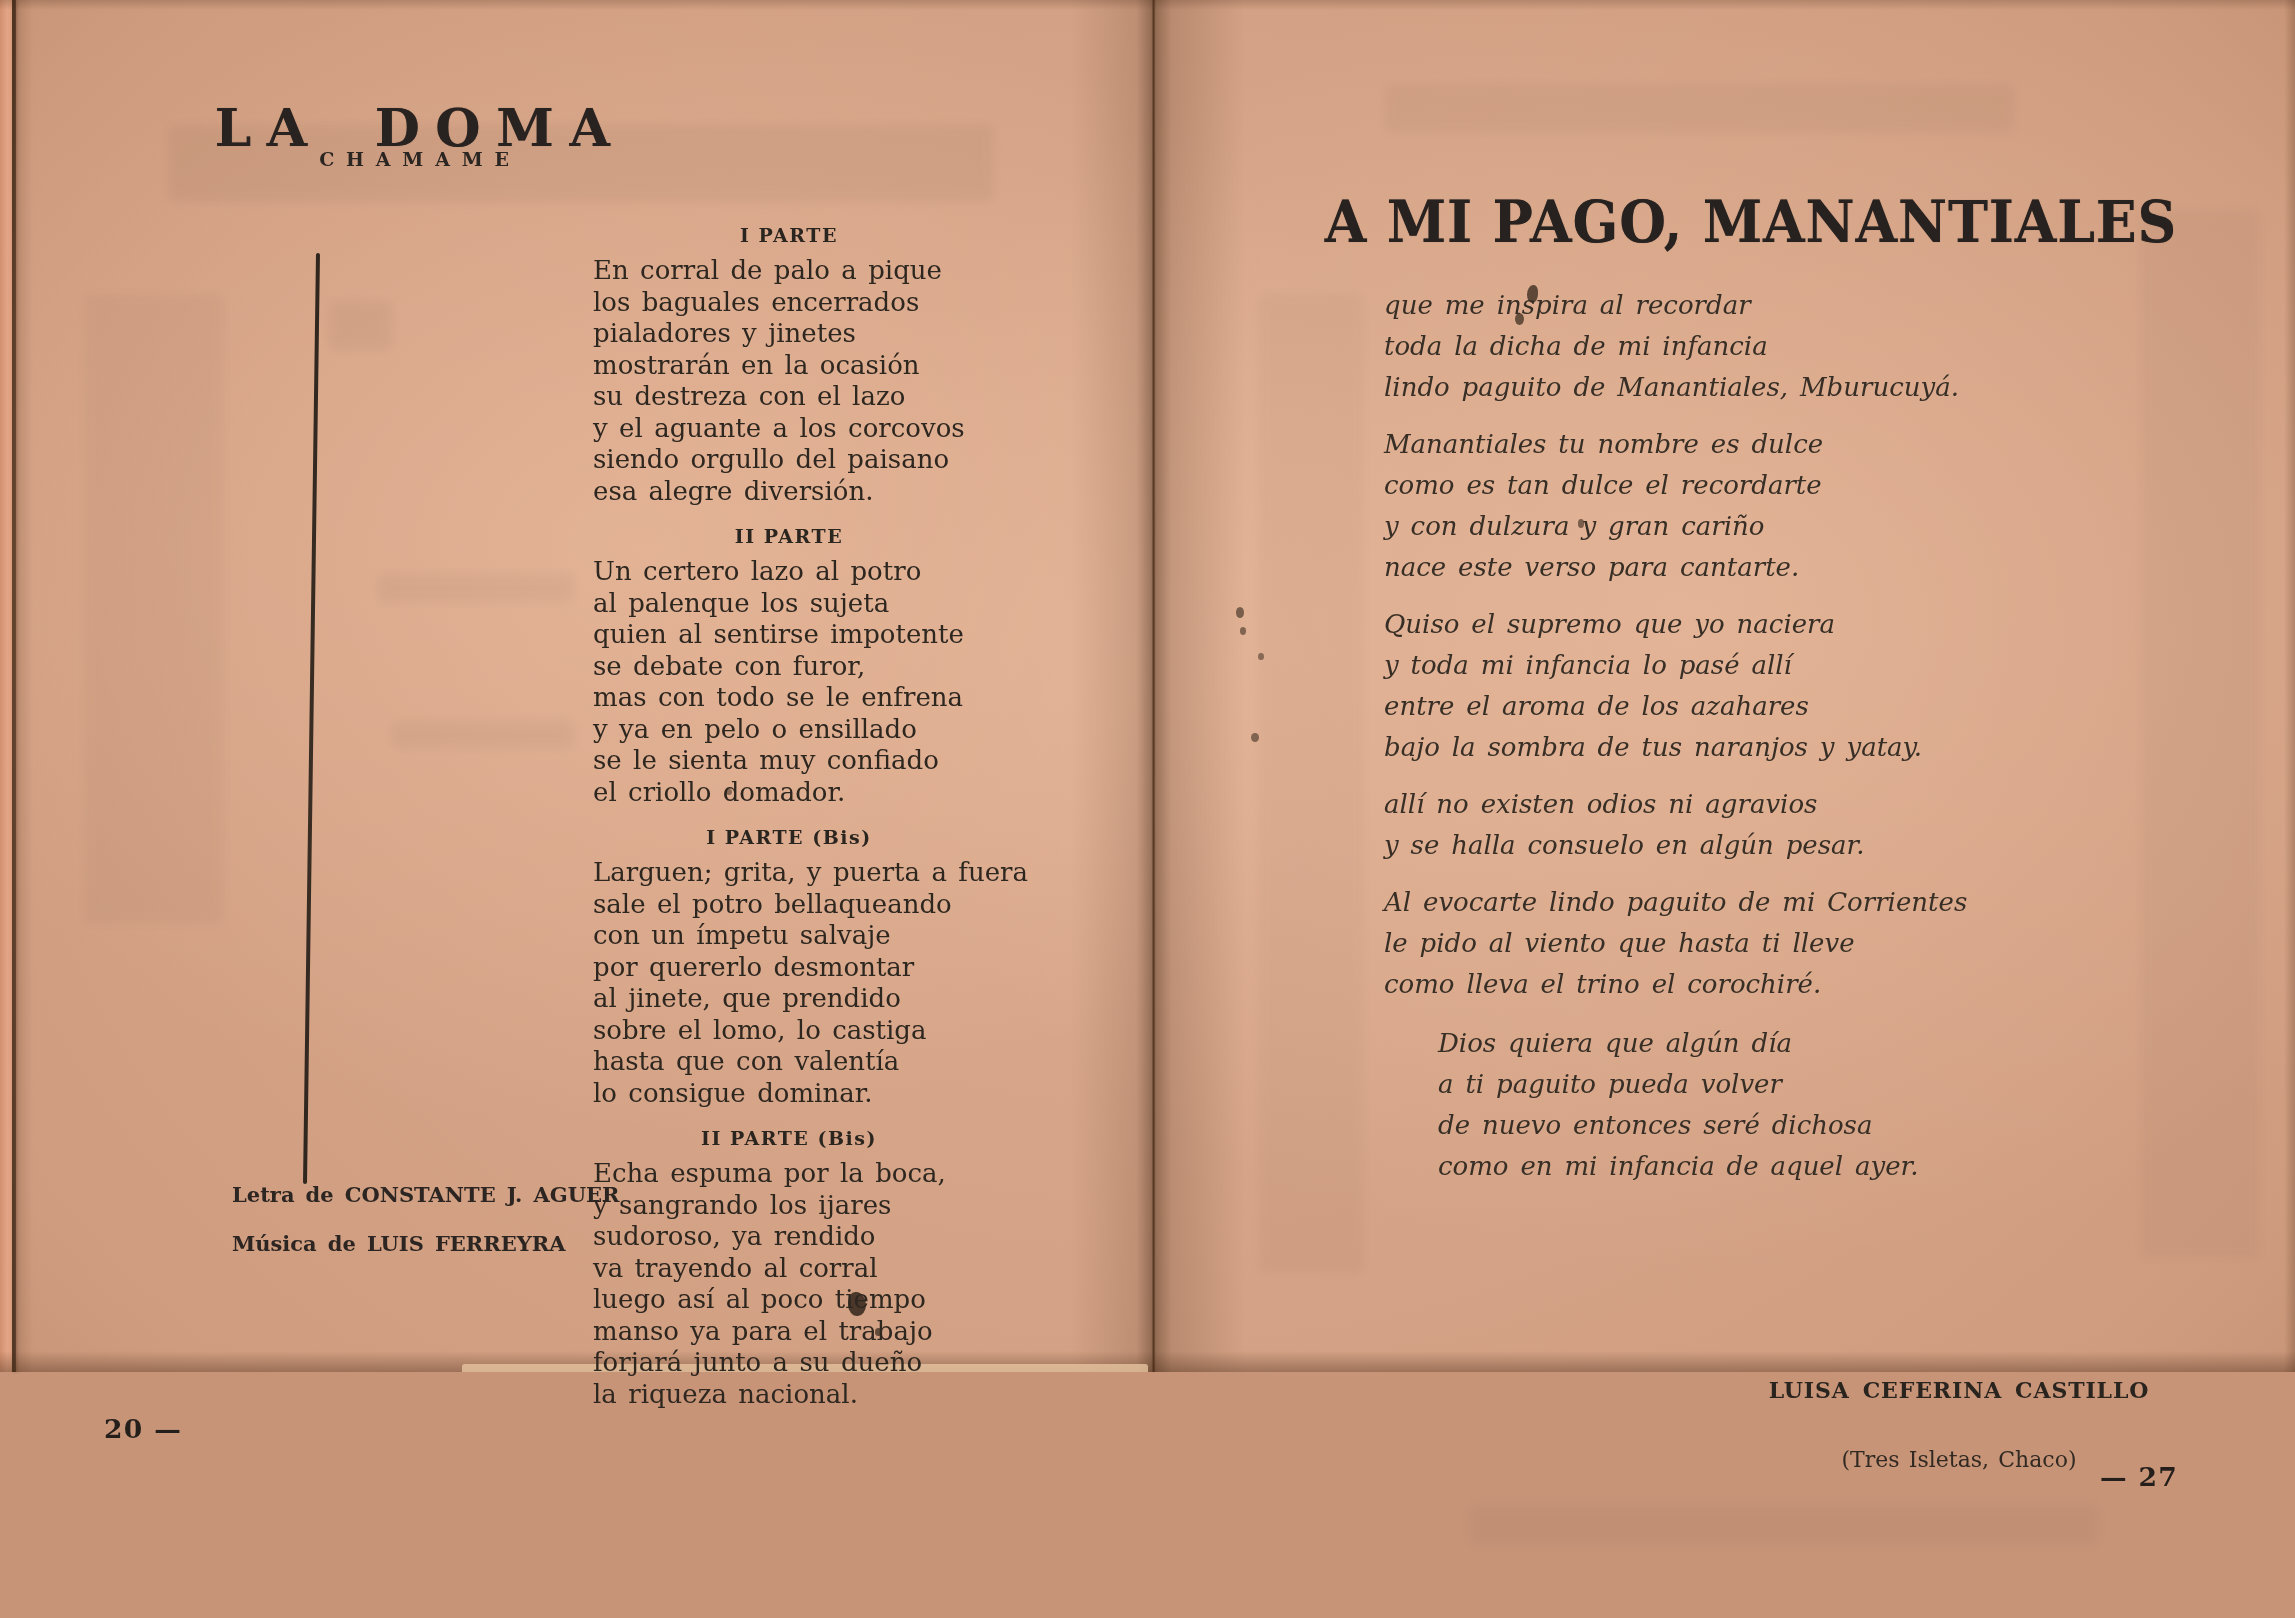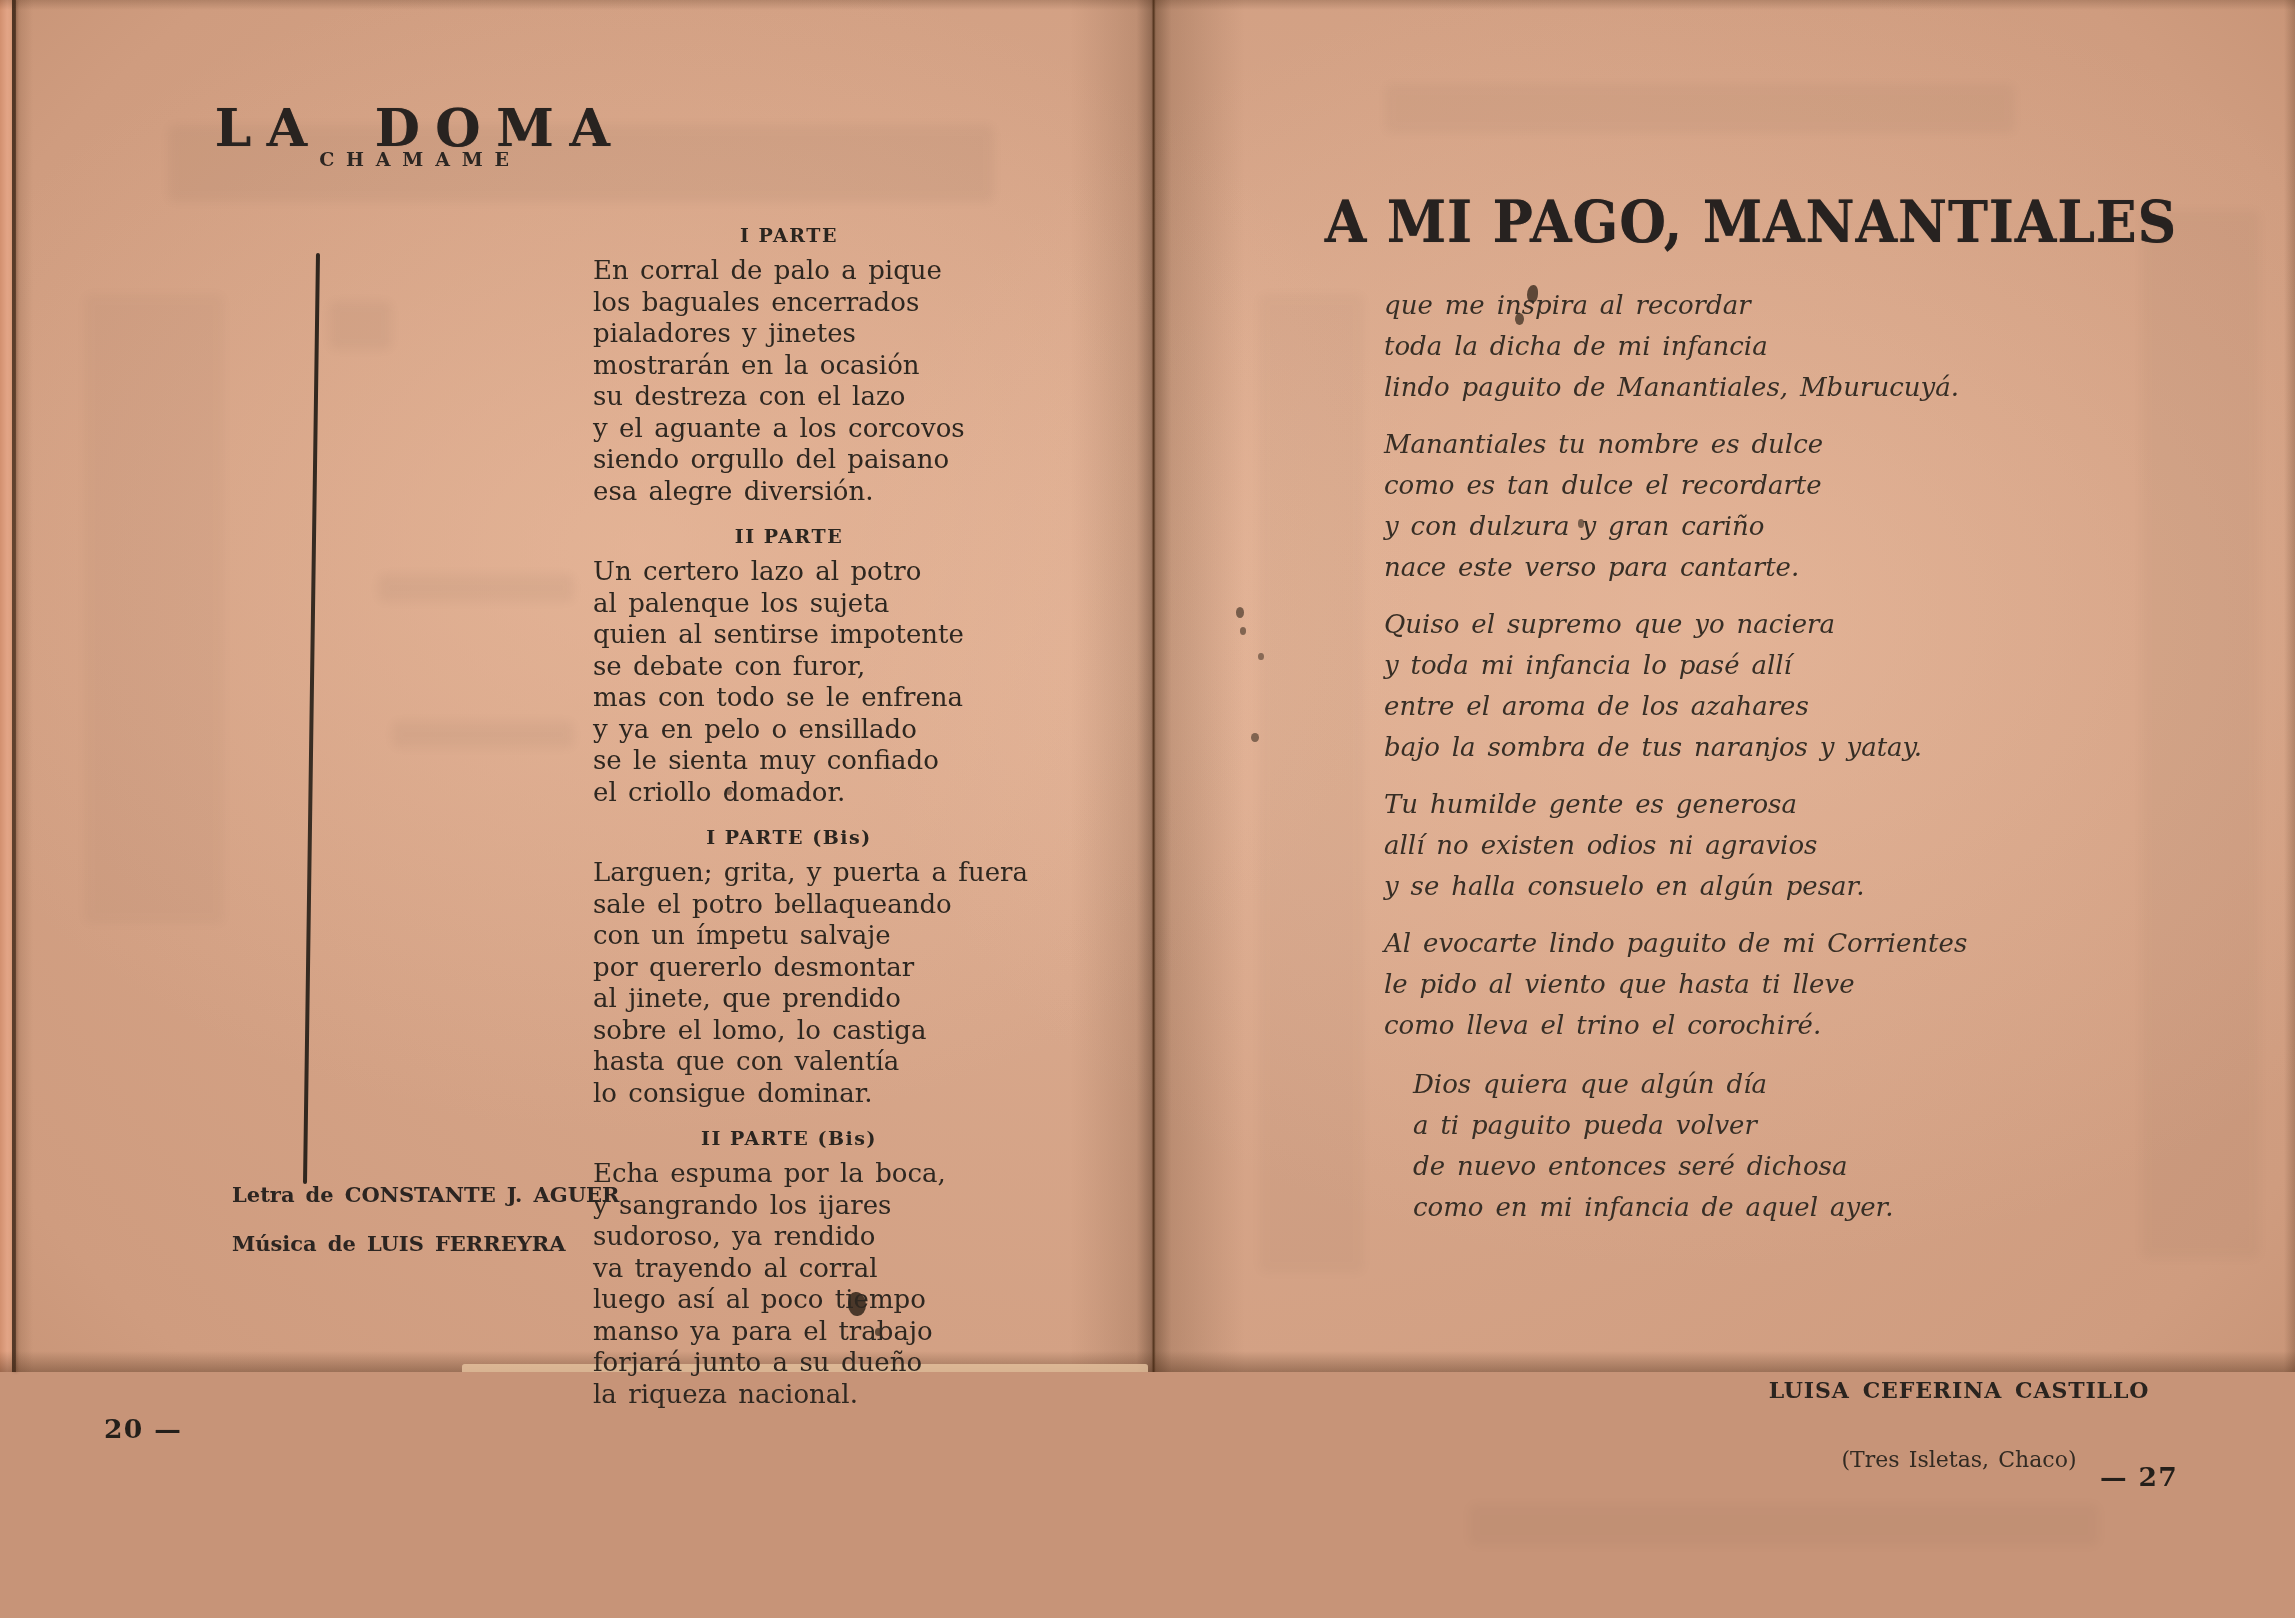--- a/index.html
+++ b/index.html
@@ -62,21 +62,21 @@
   .credits{position:absolute;left:232px;top:1182px;}
   .credit-line{font-size:21px;font-weight:bold;margin-bottom:24px;color:#2c2521;word-spacing:.18em;}
   .pageno-left{position:absolute;left:104px;top:1413px;font-size:26.6px;font-weight:bold;
     letter-spacing:.05em;color:#241f1a;}
   
   .rp-title{position:absolute;left:1237px;top:150px;width:1028px;text-align:center;
     font-size:56px;font-weight:bold;letter-spacing:.015em;color:#272220;
     transform:scale(.96,1.04);text-shadow:0 0 0.7px rgba(40,35,32,.55);}
   .right-poem{position:absolute;left:1384px;top:285px;width:840px;font-style:italic;}
   .right-poem .stanza{margin-bottom:16px;}
-  .right-poem .stanza.indented{margin-left:29px;margin-top:18px;}
+  .right-poem .stanza.indented{margin-left:54px;margin-top:18px;}
   .right-poem .poem-line{font-size:26px;line-height:41px;word-spacing:.14em;color:#372e25;}
   .author{position:absolute;left:1714px;top:1377px;width:490px;text-align:center;
     font-size:22px;font-weight:bold;letter-spacing:.04em;word-spacing:.2em;color:#2a241f;}
   .author-loc{position:absolute;left:1714px;top:1447px;width:490px;text-align:center;
     font-size:22px;color:#322a22;word-spacing:.1em;}
   .pageno-right{position:absolute;left:2100px;top:1461px;font-size:26.6px;font-weight:bold;
     letter-spacing:.05em;color:#241f1a;}
 </style>
 </head>
 <body>
@@ -184,21 +184,20 @@
           <div class="poem-line">y con dulzura y gran cariño</div>
           <div class="poem-line">nace este verso para cantarte.</div>
         </div>
         <div class="stanza">
           <div class="poem-line">Quiso el supremo que yo naciera</div>
           <div class="poem-line">y toda mi infancia lo pasé allí</div>
           <div class="poem-line">entre el aroma de los azahares</div>
           <div class="poem-line">bajo la sombra de tus naranjos y yatay.</div>
         </div>
         <div class="stanza">
-          <div class="poem-line">Tu humilde gente es generosa</div>
           <div class="poem-line">allí no existen odios ni agravios</div>
           <div class="poem-line">y se halla consuelo en algún pesar.</div>
         </div>
         <div class="stanza">
           <div class="poem-line">Al evocarte lindo paguito de mi Corrientes</div>
           <div class="poem-line">le pido al viento que hasta ti lleve</div>
           <div class="poem-line">como lleva el trino el corochiré.</div>
         </div>
         <div class="stanza indented">
           <div class="poem-line">Dios quiera que algún día</div>

